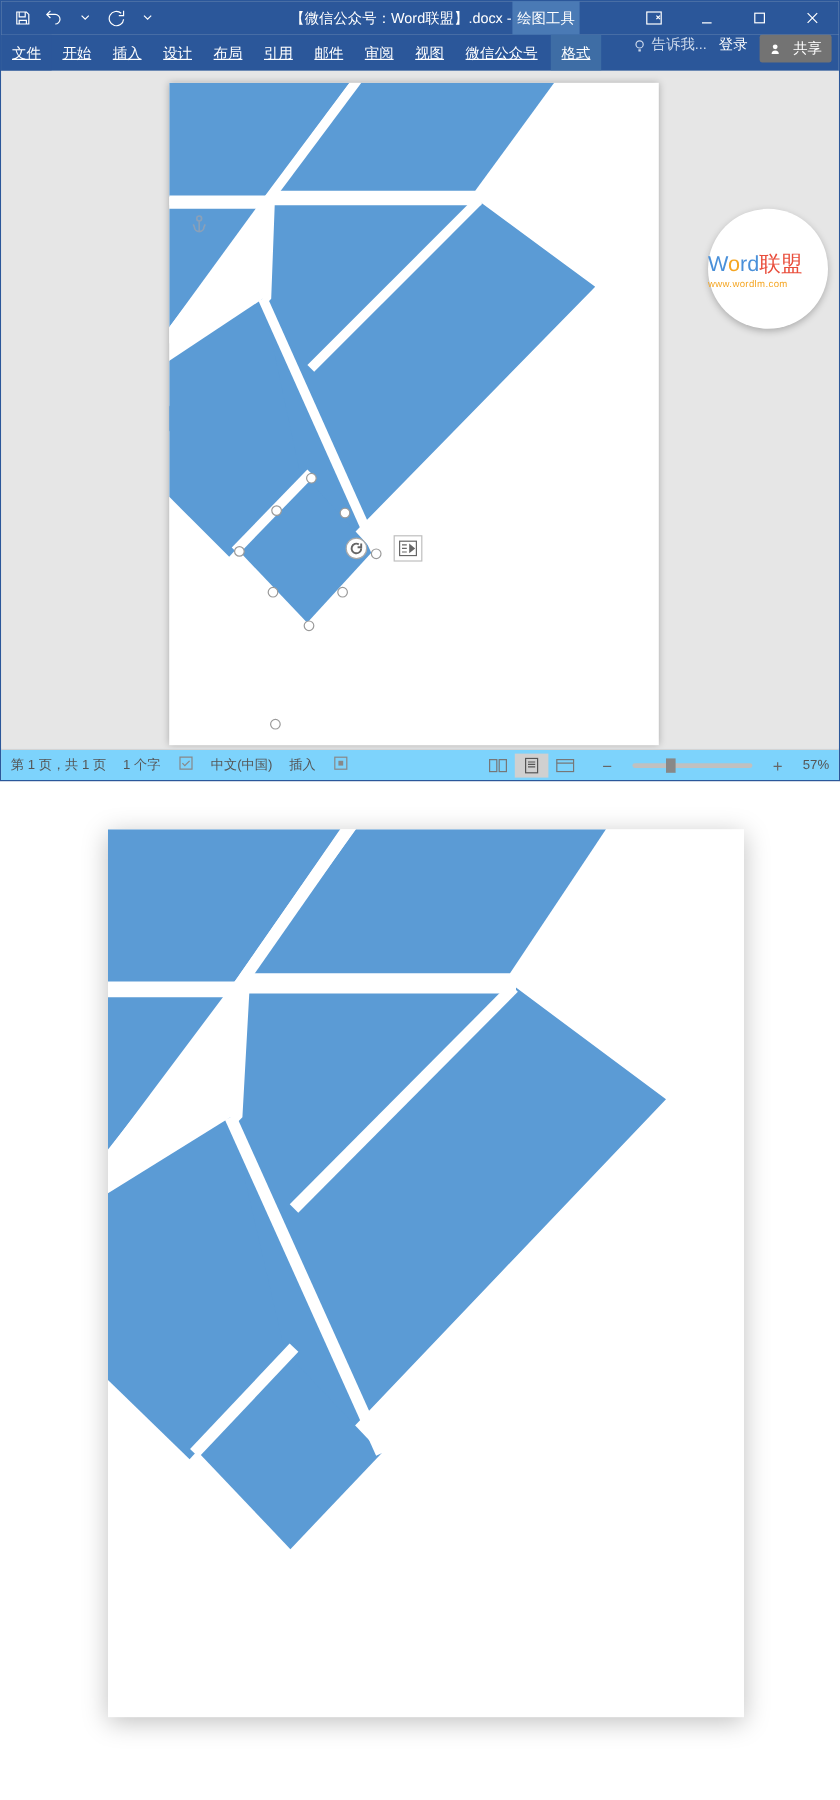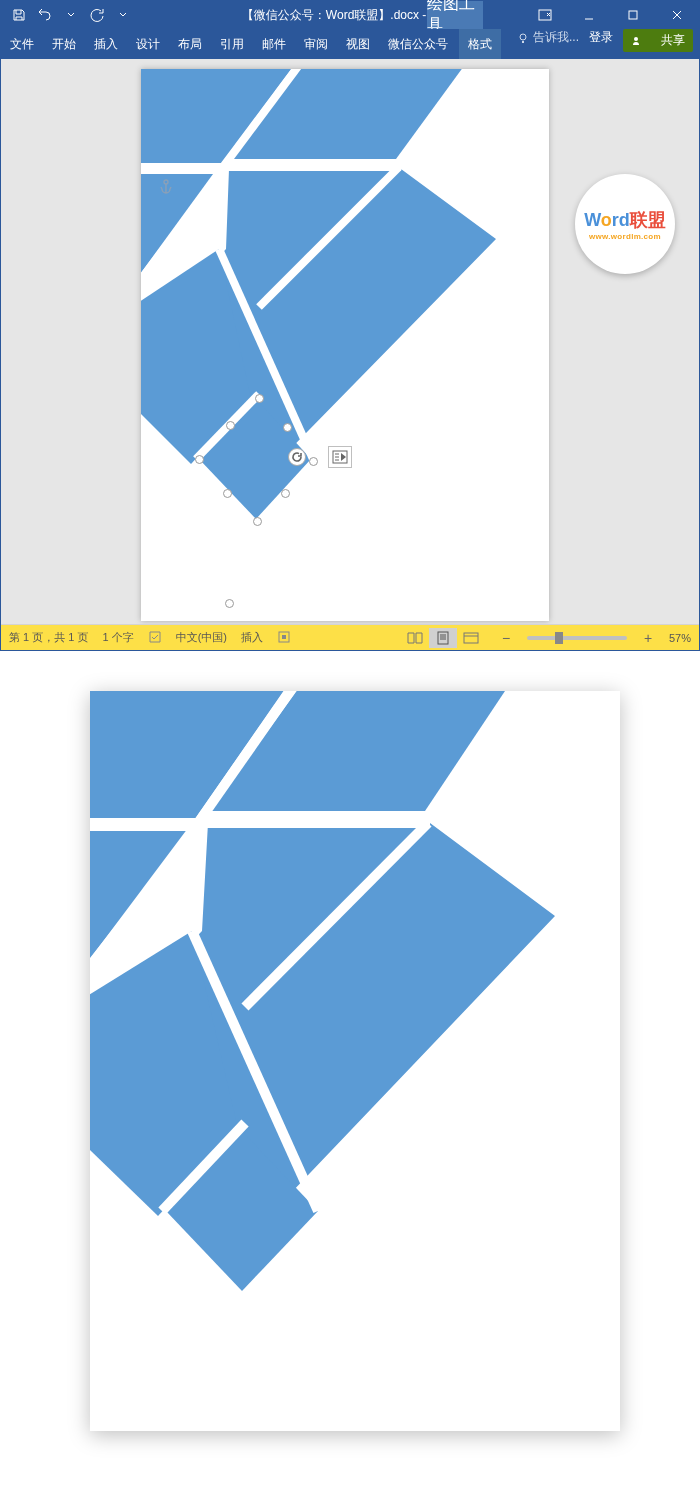--- a/index.html
+++ b/index.html
@@ -8,60 +8,60 @@
   
   .word-window { width: 700px; background:#e6e6e6; border:1px solid #2b579a;}
   
   
   .titlebar { height:28px; background:#2b579a; display:flex; align-items:center; color:#fff; font-size:12px; position:relative;}
   .qat { display:flex; gap:2px; padding:0 6px;}
   .qat-btn { width:24px; height:24px; display:flex; align-items:center; justify-content:center; cursor:pointer;}
   .qat-btn svg { fill:#fff; }
   .title-center { position:absolute; left:0; right:0; text-align:center; pointer-events:none; font-size:12px;}
   .title-center span { pointer-events:none;}
-  .context-tab-label { position:absolute; right:216px; top:0; height:28px; width:56px; background:#4a7ab5; display:flex; align-items:center; justify-content:center; font-size:16px;}
+  .context-tab-label { position:absolute; right:216px; top:0; height:28px; width:56px; background:#4a7ab5; display:flex; align-items:center; justify-content:center; font-size:12px;}
   .win-controls { position:absolute; right:0; top:0; display:flex; height:28px;}
   .win-btn { width:44px; display:flex; align-items:center; justify-content:center; cursor:pointer;}
   .win-btn svg { stroke:#fff; fill:none; stroke-width:1;}
   
   
   .ribbon { height:30px; background:#2b579a; display:flex; align-items:stretch; color:#fff; font-size:12px; position:relative;}
-  .ribbon-tab { padding:0 9px; display:flex; align-items:center; cursor:pointer;}
+  .ribbon-tab { padding:0 9px; display:flex; align-items:center; cursor:pointer;text-decoration:underline;}
   .ribbon-tab.file { background:#2b579a;}
   .ribbon-tab.context { background:#4a7ab5; margin-left:2px;}
   .ribbon-tab.context.active { background:#3e6da5;}
   .ribbon-right { position:absolute; right:6px; top:0; height:30px; display:flex; align-items:flex-start; gap:10px;}
   .tell-me { display:flex; align-items:center; gap:4px; color:#cdd9eb;}
-  .share-btn { background:#4d7c0f; padding:3px 8px; border-radius:2px; display:flex; align-items:center; gap:20px;}
+  .share-btn { background:#737373; padding:3px 8px; border-radius:2px; display:flex; align-items:center; gap:10px;}
   
   
   
   
   .doc-area { background:#e6e6e6; height:565px; position:relative; overflow:hidden;}
   .page-small { position:absolute; left:140px; top:10px; width:408px; height:552px; background:#fff; box-shadow:0 0 6px rgba(0,0,0,0.25); overflow:hidden;}
   
   .shape-blue { fill:#5b9bd5; }
   .shape-gap { stroke:#fff; stroke-width:8;}
   
   .anchor-icon { position:absolute; left:158px; top:120px; color:#8aa0b8;}
   
   
   .sel-handle { position:absolute; width:9px; height:9px; background:#fff; border:1px solid #9a9a9a; border-radius:50%;}
   .rot-handle { position:absolute; width:18px; height:18px; background:#fff; border:1px solid #aaa; border-radius:50%; display:flex; align-items:center; justify-content:center;}
   .rot-handle svg { stroke:#666; fill:none; stroke-width:1.6;}
   .layout-opt { position:absolute; width:24px; height:22px; background:#fff; border:1px solid #bfbfbf; display:flex; align-items:center; justify-content:center;}
   
   
-  .logo-circle { position:absolute; right:24px; top:115px; width:100px; height:100px; background:#fff; border-radius:50%; box-shadow:0 2px 6px rgba(0,0,0,0.25); display:flex; flex-direction:column; align-items:center; justify-content:center; font-weight:bold;}
+  .logo-circle { position:absolute; right:9px; top:115px; width:100px; height:100px; background:#fff; border-radius:50%; box-shadow:0 2px 6px rgba(0,0,0,0.25); display:flex; flex-direction:column; justify-content:center; font-weight:normal;}
   .logo-circle .t1 { font-size:18px;}
   .logo-circle .t1 .w { color:#4a90d9;} .logo-circle .t1 .o { color:#f5a623;} .logo-circle .t1 .cn { color:#e94e3c;}
   .logo-circle .t2 { font-size:8px; color:#f5a623; letter-spacing:0.3px;}
   
   
-  .statusbar { height:26px; background:#fde047; border-top:1px solid #d4d4d4; display:flex; align-items:center; font-size:11px; color:#555; padding:0 8px; gap:14px;}
+  .statusbar { height:26px; background:#7dd3fc; border-top:1px solid #d4d4d4; display:flex; align-items:center; font-size:11px; color:#555; padding:0 8px; gap:14px;}
   .statusbar .spacer { flex:1;}
   .view-btns { display:flex; gap:0;}
   .view-btn { width:28px; height:20px; display:flex; align-items:center; justify-content:center; cursor:pointer;}
   .view-btn.active { background:#d0d0d0;}
   .zoom-slider { width:100px; height:4px; background:#c0c0c0; position:relative; border-radius:2px;}
   .zoom-thumb { position:absolute; top:-4px; width:8px; height:12px; background:#888;}
   .zoom-btn { width:14px; text-align:center; cursor:pointer; font-size:14px; color:#666;}
   
   
   .big-wrap { width:700px; padding:40px 50px 40px 60px;}

